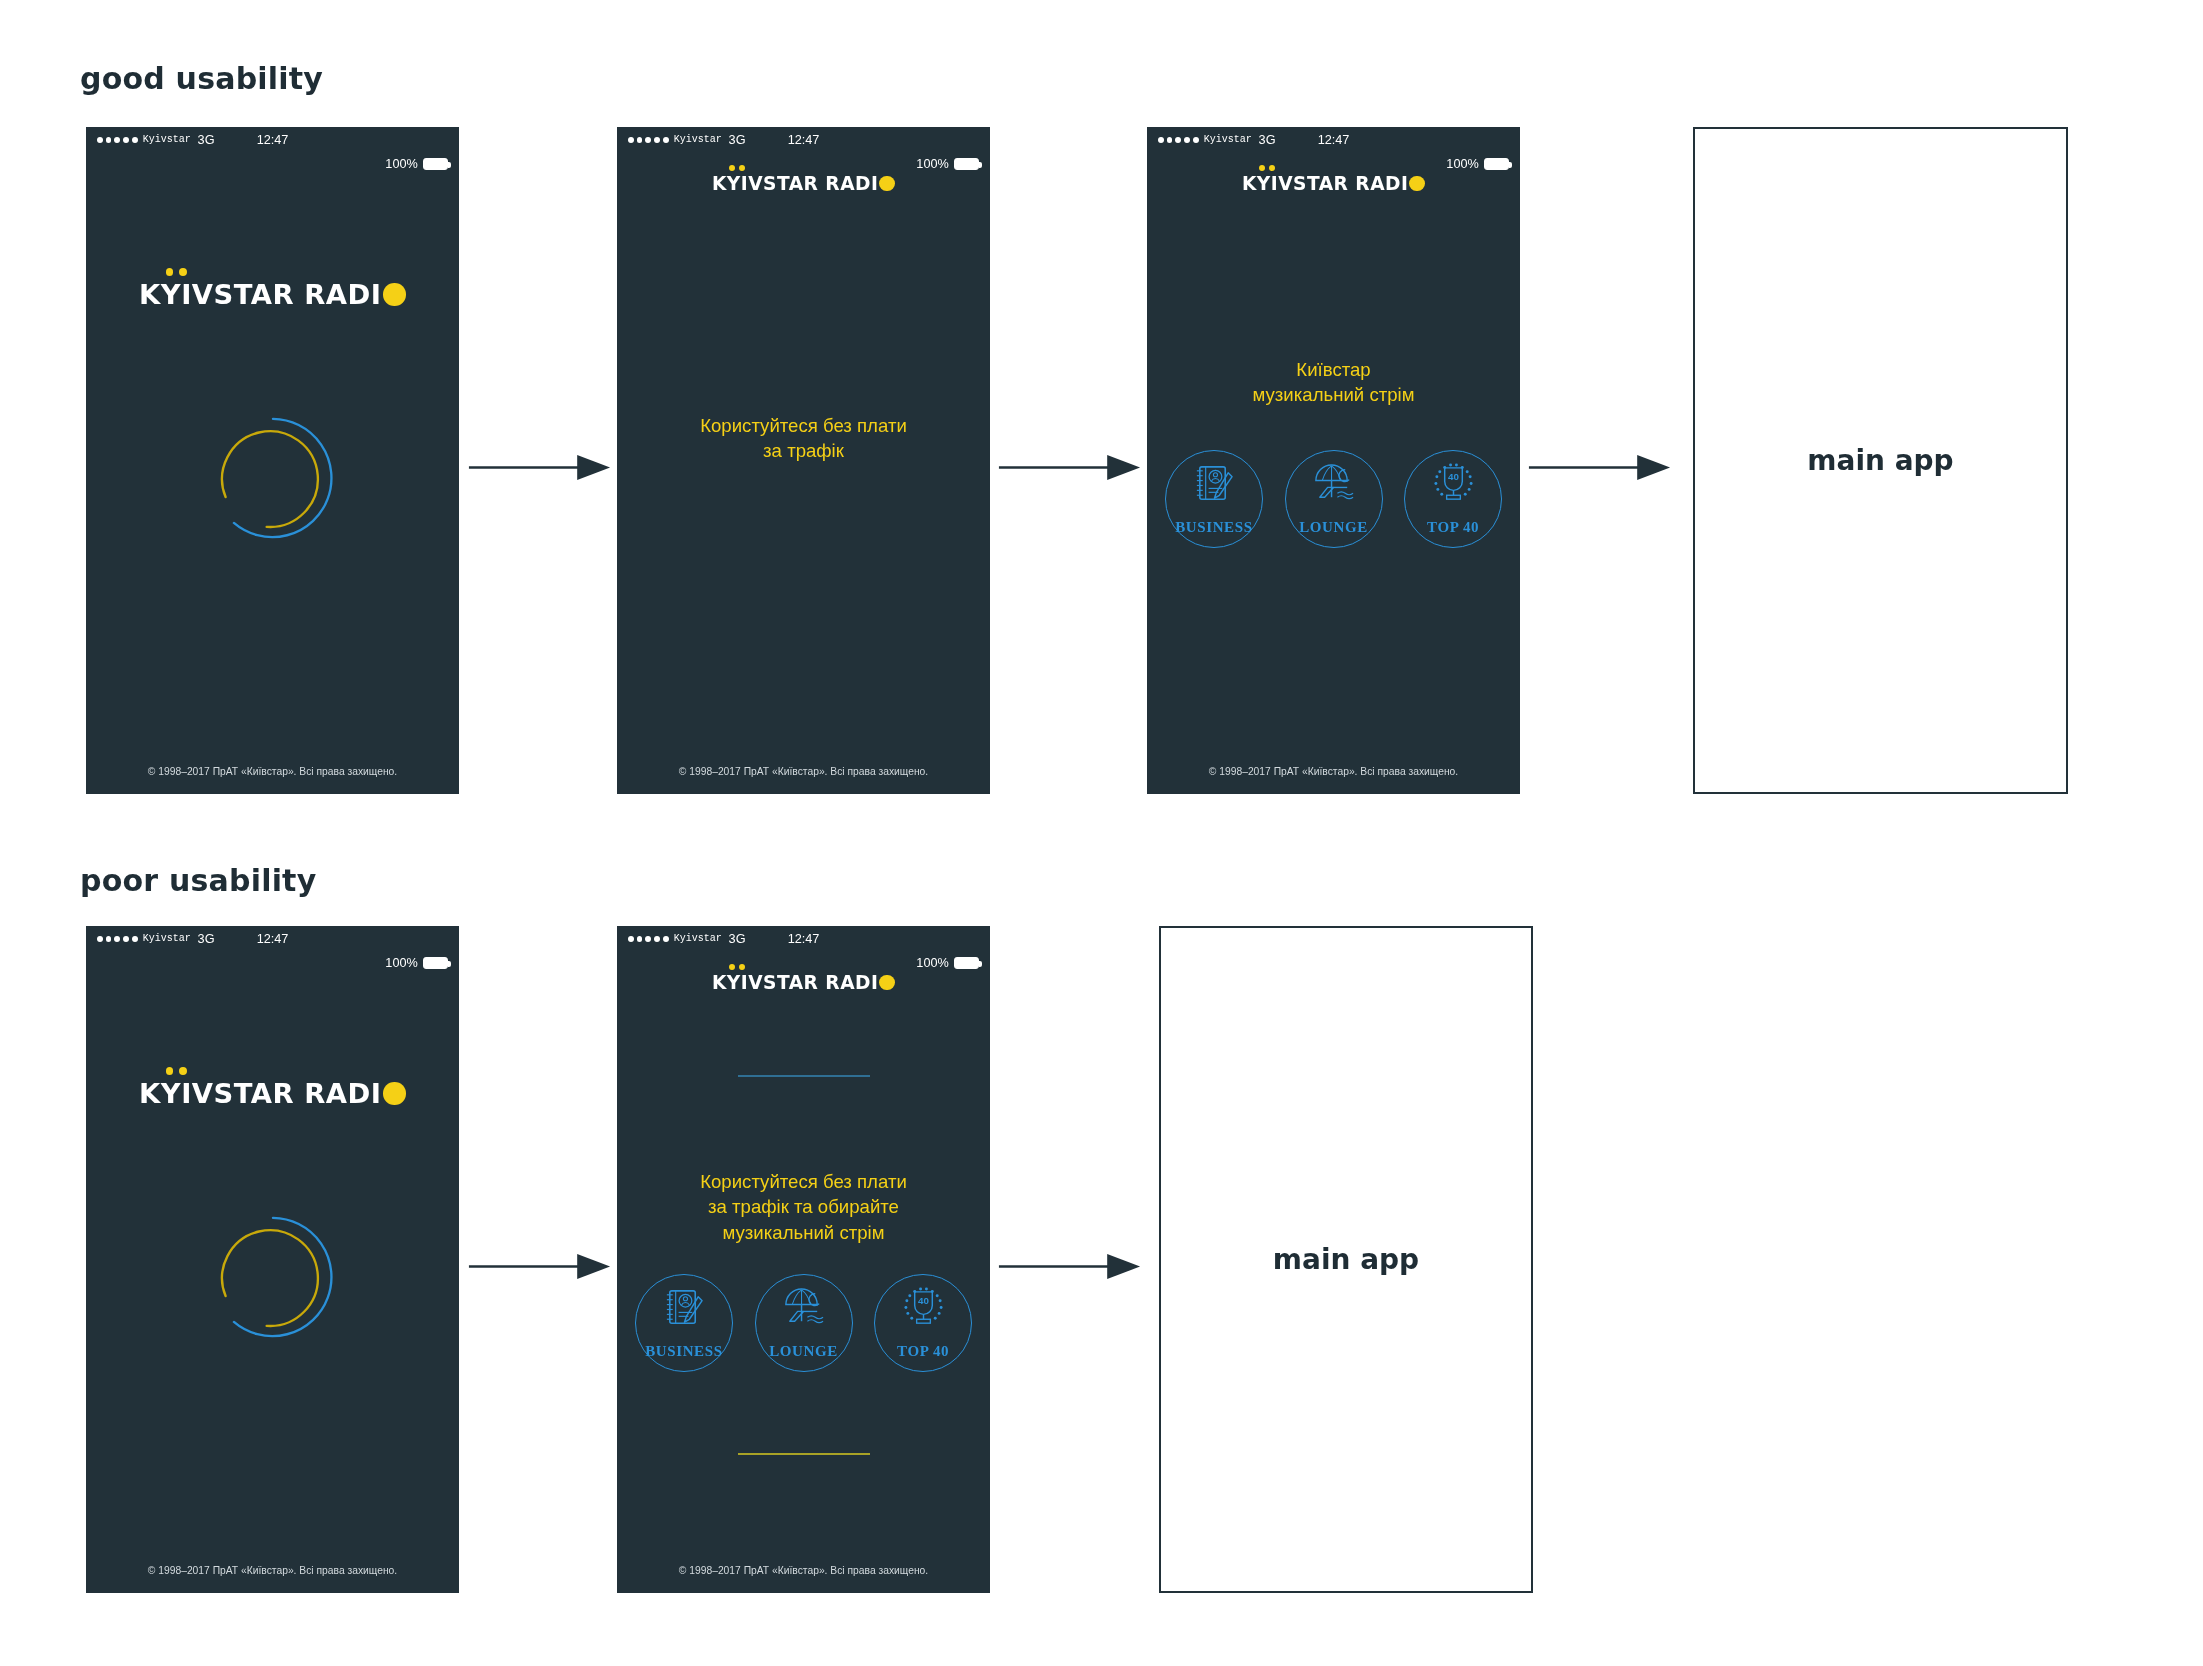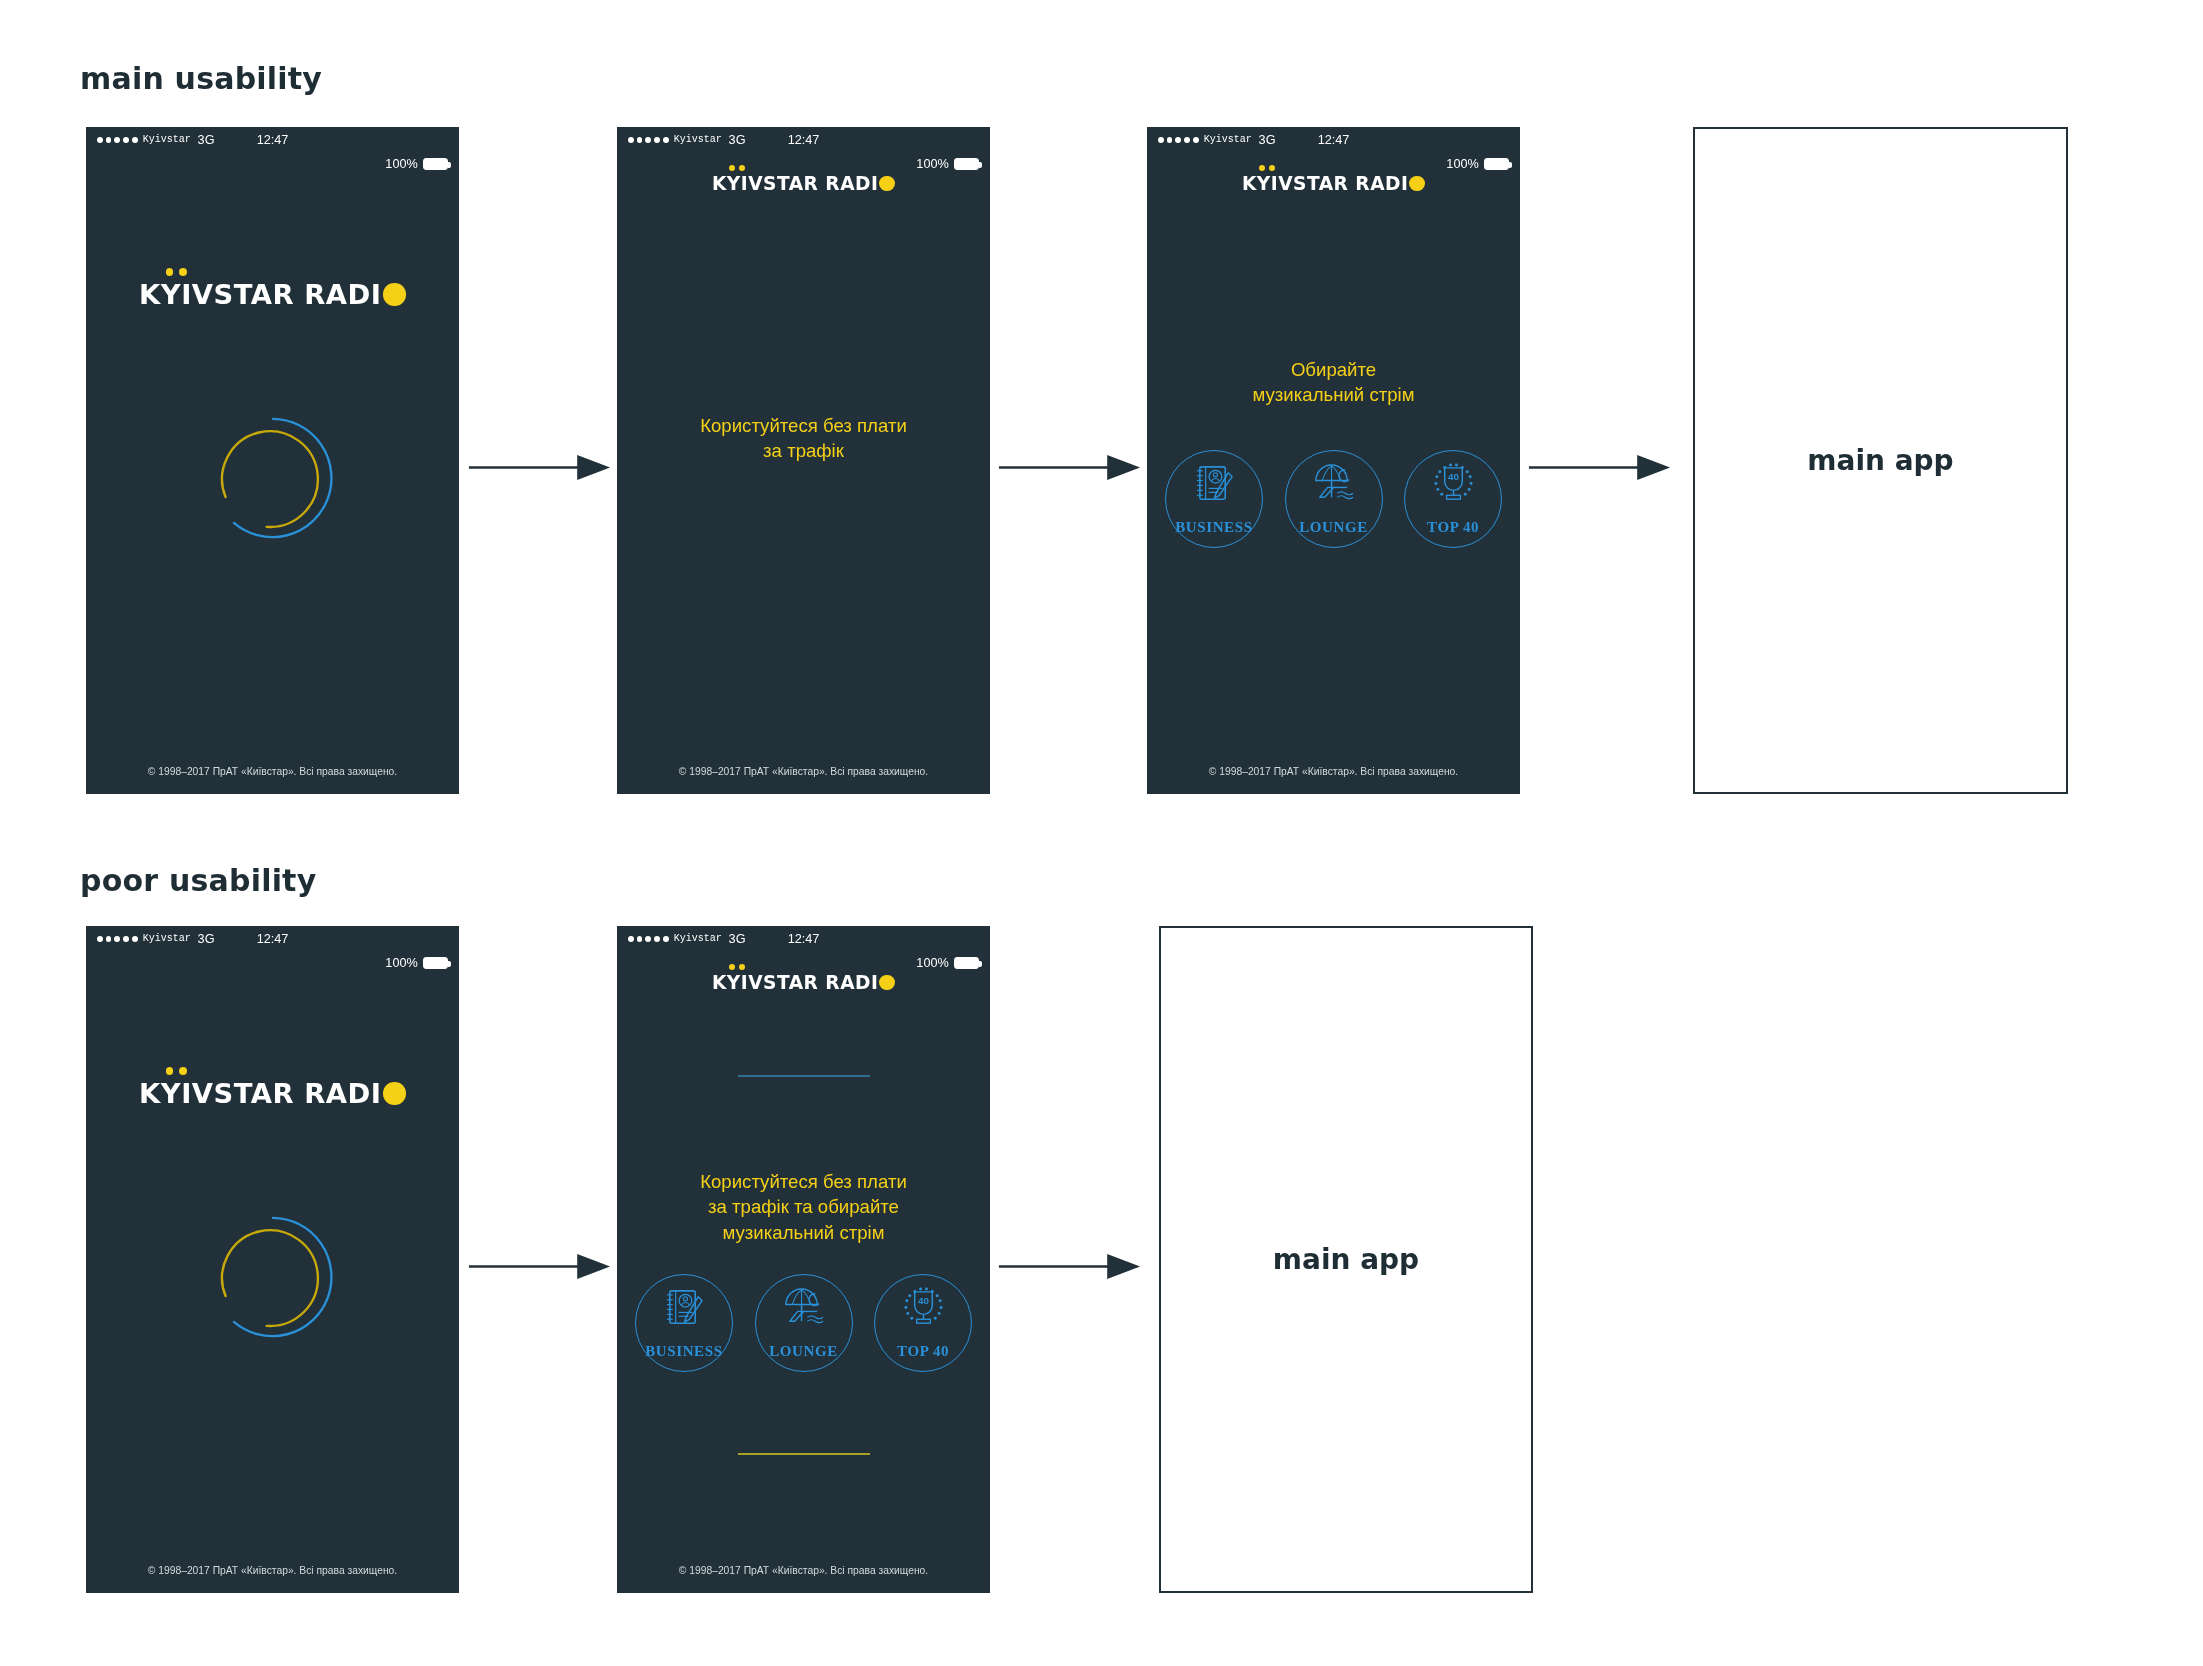--- a/index.html
+++ b/index.html
@@ -204,21 +204,21 @@
   }
 
   
   .arrow { position: absolute; }
 </style>
 </head>
 <body>
 
 <div class="canvas">
 
-  <div class="section-title" id="title-poor">main usability</div>
+  <div class="section-title" id="title-poor">good usability</div>
   <div class="section-title" id="title-good">poor usability</div>
 
   <div class="phone" style="left:86px; top:127px;">
     <div class="statusbar">
       <div class="sb-left">
         <span class="sb-dots">
             <i></i>
             <i></i>
             <i></i>
             <i></i>
@@ -324,21 +324,21 @@
       <span class="logo logo-small">
         <span class="umlaut">
             <i></i>
             <i></i>
           </span>
         <span>KYIVSTAR RADI</span>
         <span class="dot-o"></span>
       </span>
     </div>
 
-    <div class="promo" style="top:230px; white-space:pre-line;">Обирайте
+    <div class="promo" style="top:230px; white-space:pre-line;">Київстар
 музикальний стрім</div>
 
     <div class="chips" style="top:323px;">
       <div class="chip">
         <svg class="glyph" viewBox="0 0 52 46">
           <rect x="12" y="5" width="26" height="33" rx="2" fill="none" stroke="#2a90d8" stroke-width="1.6"></rect>
           <line x1="18" y1="5" x2="18" y2="38" stroke="#2a90d8" stroke-width="1.2"></line>
           <circle cx="28" cy="15" r="6.5" fill="none" stroke="#2a90d8" stroke-width="1.3"></circle>
           <circle cx="28" cy="13" r="2.1" fill="none" stroke="#2a90d8" stroke-width="1.1"></circle>
           <path d="M24 19.5a4.4 4.4 0 0 1 8 0" fill="none" stroke="#2a90d8" stroke-width="1.1"></path>

